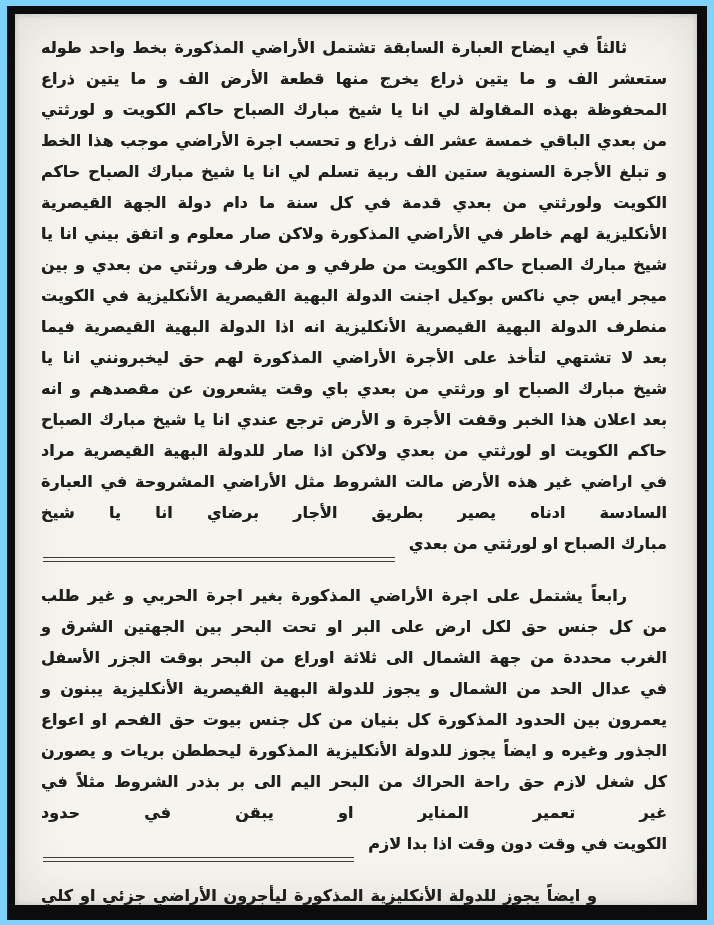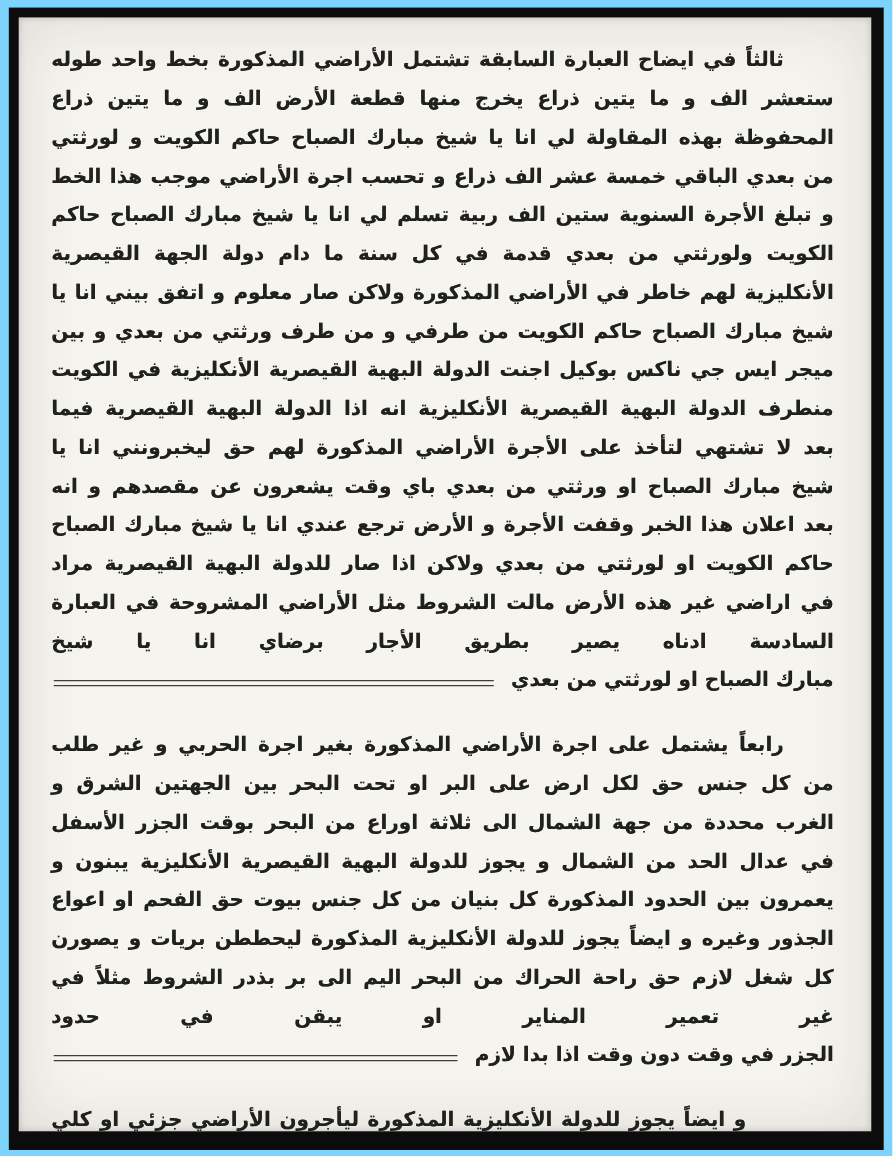--- a/index.html
+++ b/index.html
@@ -41,21 +41,21 @@
   .para .body{
     text-align:justify;
     text-align-last:justify;
     text-indent:40px;
     word-spacing:1px;
   }
   .para.indent-lg .body{ text-indent:70px; }
   .lastline{
     display:flex;
     direction:rtl;
-    align-items:center;
+    align-items:flex-end;
   }
   .lastline .txt{ white-space:nowrap; }
   .rule{
     flex:1;
     height:5px;
     border-top:1.5px solid #2b2a27;
     border-bottom:1.5px solid #2b2a27;
     margin-right:14px;
     margin-left:2px;
     transform:translateY(3px);
@@ -72,21 +72,21 @@
       <p class="body">ثالثاً في ايضاح العبارة السابقة تشتمل الأراضي المذكورة بخط واحد طوله ستعشر الف و ما يتين ذراع يخرج منها قطعة الأرض الف و ما يتين ذراع المحفوظة بهذه المقاولة لي انا يا شيخ مبارك الصباح حاكم الكويت و لورثتي من بعدي الباقي خمسة عشر الف ذراع و تحسب اجرة الأراضي موجب هذا الخط و تبلغ الأجرة السنوية ستين الف ربية تسلم لي انا يا شيخ مبارك الصباح حاكم الكويت ولورثتي من بعدي قدمة في كل سنة ما دام دولة الجهة القيصرية الأنكليزية لهم خاطر في الأراضي المذكورة ولاكن صار معلوم و اتفق بيني انا يا شيخ مبارك الصباح حاكم الكويت من طرفي و من طرف ورثتي من بعدي و بين ميجر ايس جي ناكس بوكيل اجنت الدولة البهية القيصرية الأنكليزية في الكويت منطرف الدولة البهية القيصرية الأنكليزية انه اذا الدولة البهية القيصرية فيما بعد لا تشتهي لتأخذ على الأجرة الأراضي المذكورة لهم حق ليخبرونني انا يا شيخ مبارك الصباح او ورثتي من بعدي باي وقت يشعرون عن مقصدهم و انه بعد اعلان هذا الخبر وقفت الأجرة و الأرض ترجع عندي انا يا شيخ مبارك الصباح حاكم الكويت او لورثتي من بعدي ولاكن اذا صار للدولة البهية القيصرية مراد في اراضي غير هذه الأرض مالت الشروط مثل الأراضي المشروحة في العبارة السادسة ادناه يصير بطريق الأجار برضاي انا يا شيخ</p>
       <div class="lastline">
         <span class="txt">مبارك الصباح او لورثتي من بعدي</span>
         <div class="rule"></div>
       </div>
     </section>
 
     <section class="para">
       <p class="body">رابعاً يشتمل على اجرة الأراضي المذكورة بغير اجرة الحربي و غير طلب من كل جنس حق لكل ارض على البر او تحت البحر بين الجهتين الشرق و الغرب محددة من جهة الشمال الى ثلاثة اوراع من البحر بوقت الجزر الأسفل في عدال الحد من الشمال و يجوز للدولة البهية القيصرية الأنكليزية يبنون و يعمرون بين الحدود المذكورة كل بنيان من كل جنس بيوت حق الفحم او اعواع الجذور وغيره و ايضاً يجوز للدولة الأنكليزية المذكورة ليحططن بريات و يصورن كل شغل لازم حق راحة الحراك من البحر اليم الى بر بذدر الشروط مثلاً في غير تعمير المناير او يبقن في حدود</p>
       <div class="lastline">
-        <span class="txt">الجزر في وقت دون وقت اذا بدا لازم</span>
+        <span class="txt">الكويت في وقت دون وقت اذا بدا لازم</span>
         <div class="rule"></div>
       </div>
     </section>
 
     <section class="para indent-lg">
       <p class="body">و ايضاً يجوز للدولة الأنكليزية المذكورة ليأجرون الأراضي جزئي او كلي اجل من السنين او على الدوام لرعايا الأنكليز او رعايا بريدش اتقيا اعني اهل الهند او ارعاياي انا يا شيخ</p>
 
     </section>
 
   </div>

